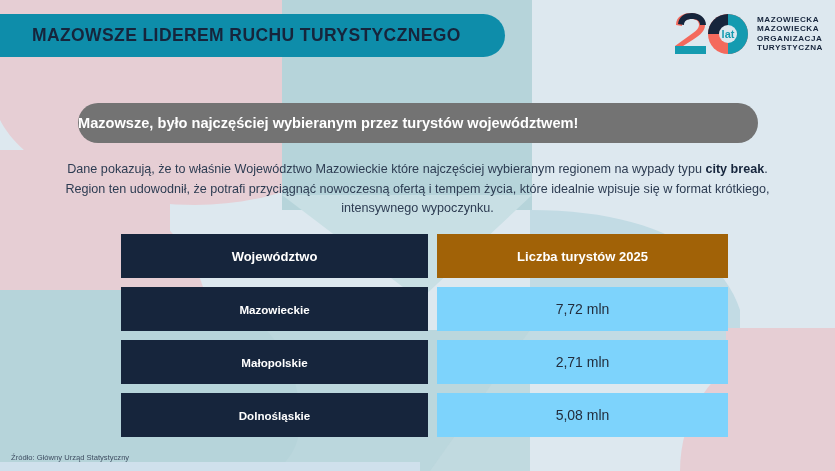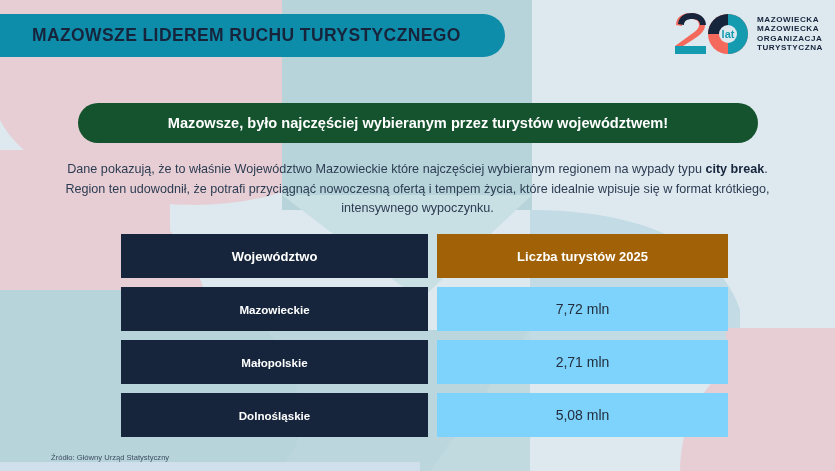--- a/index.html
+++ b/index.html
@@ -54,23 +54,23 @@
     font-size:8.1px;
     font-weight:bold;
     letter-spacing:0.55px;
   }
 
   
   .subtitle-pill {
     position:absolute;
     left:78px; top:103px;
     width:680px; height:40px;
-    background:#14532d;
+    background:#737373;
     border-radius:20px;
-    display:flex; align-items:center; justify-content:center;
+    display:flex; align-items:center; 
     z-index:5;
   }
   .subtitle-pill-text {
     color:#ffffff;
     font-size:14.6px;
     font-weight:bold;
     white-space:nowrap;
   }
 
   
@@ -125,21 +125,20 @@
     font-weight:normal;
   }
 
   
   .source {
     position:absolute;
     left:11px; bottom:9px;
     color:#3e4d61;
     font-size:7.6px;
     z-index:5;
-    margin-left:40px;
   }
 </style>
 </head>
 <body>
 
 <svg id="bg" viewBox="0 0 835 471" width="835" height="471" preserveAspectRatio="none">
   <rect x="0" y="0" width="835" height="471" fill="#dde8ef"></rect>
 
   <path d="M0 0 H430 C430 120 330 205 195 205 C90 205 20 160 0 120 Z" fill="#e6ced4"></path>
 

